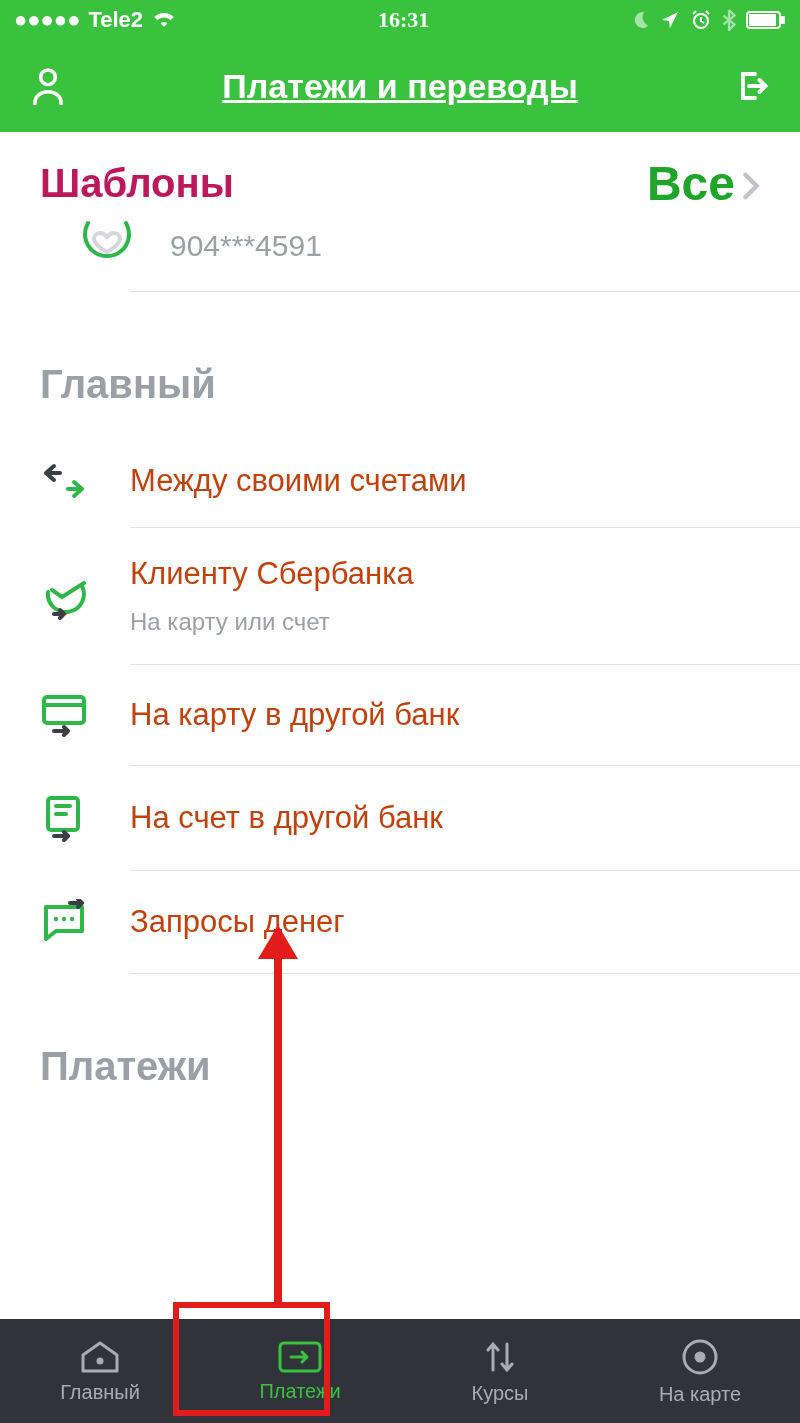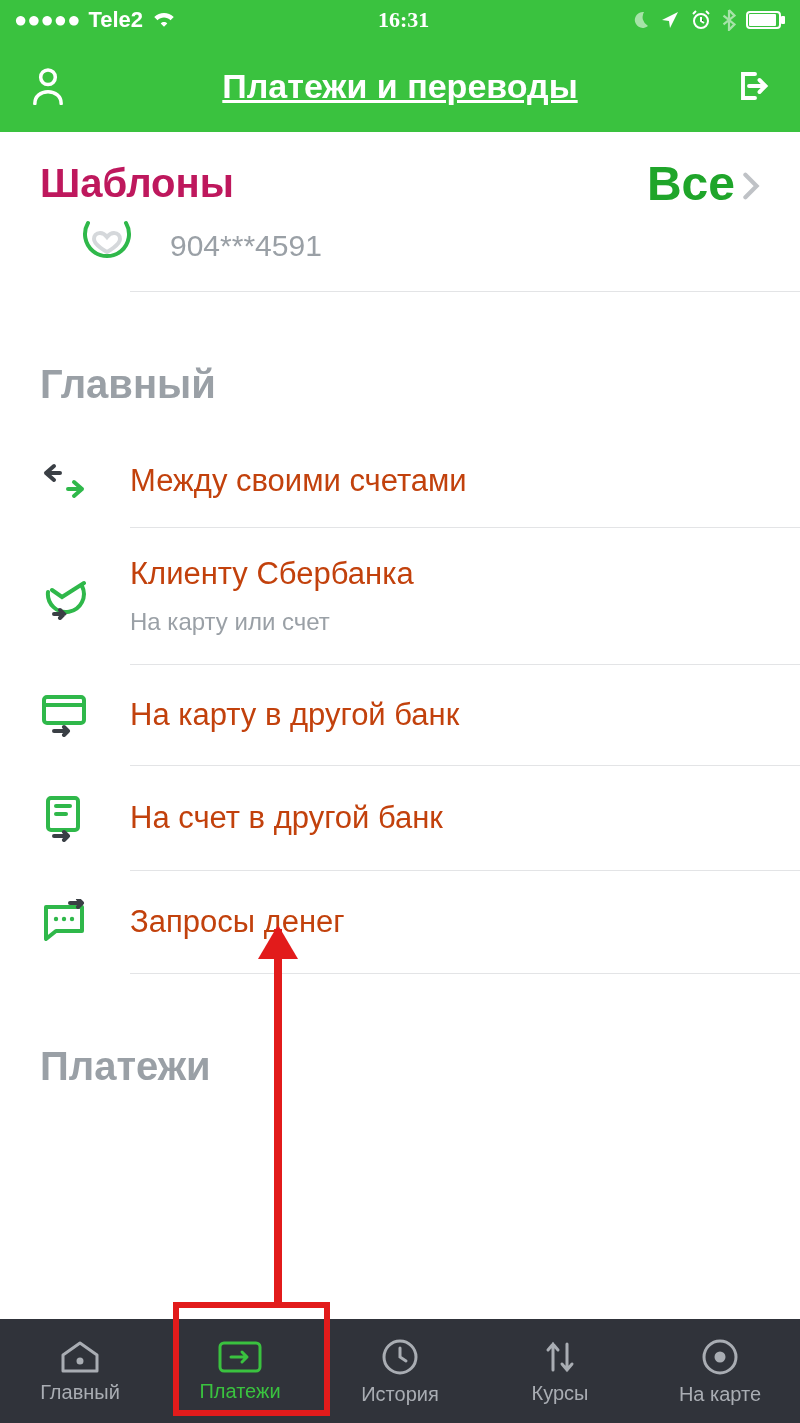--- a/index.html
+++ b/index.html
@@ -237,29 +237,20 @@
       <span>
         <svg width="46" height="34" viewBox="0 0 46 34" fill="none" stroke="#3ac23f" stroke-width="3" stroke-linejoin="round" stroke-linecap="round">
             <rect x="3" y="3" width="40" height="28" rx="4"></rect>
             <path d="M14 17h16m-5-5l5 5-5 5"></path>
           </svg>
       </span>
       <span>Платежи</span>
     </div>
     <div class="tab">
       <span>
-        <svg width="40" height="40" viewBox="0 0 40 40" fill="none" stroke="#a9adb3" stroke-width="3" stroke-linecap="round">
-            <circle cx="20" cy="20" r="16"></circle>
-            <path d="M20 11v9l6 4"></path>
-          </svg>
-      </span>
-      <span>История</span>
-    </div>
-    <div class="tab">
-      <span>
         <svg width="36" height="38" viewBox="0 0 36 38" fill="none" stroke="#a9adb3" stroke-width="3" stroke-linecap="round">
             <path d="M11 32V6m-5 6l5-6 5 6M25 6v26m5-6l-5 6-5-6"></path>
           </svg>
       </span>
       <span>Курсы</span>
     </div>
     <div class="tab">
       <span>
         <svg width="40" height="40" viewBox="0 0 40 40" fill="none" stroke="#a9adb3" stroke-width="3">
             <circle cx="20" cy="20" r="16"></circle>

